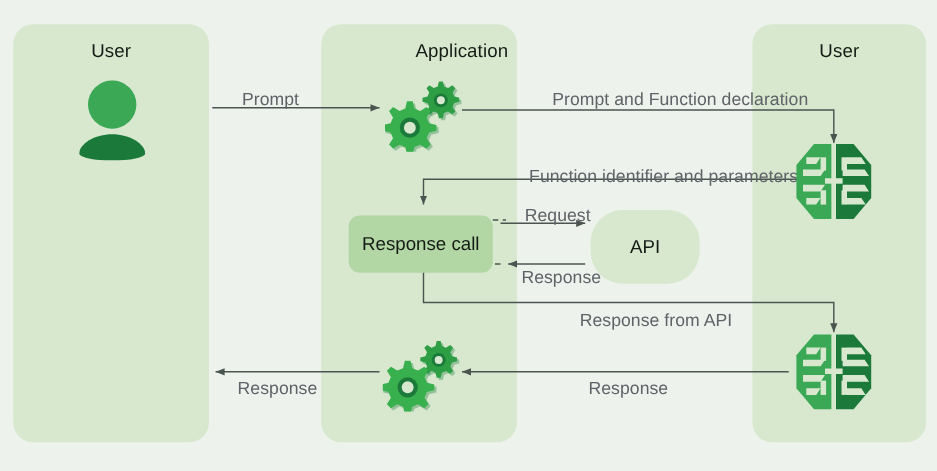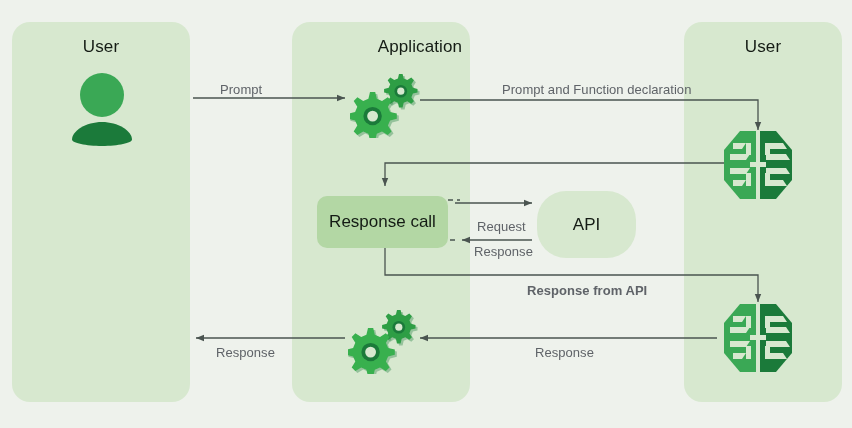--- a/index.html
+++ b/index.html
@@ -40,21 +40,21 @@
   }
   .box-fn {
     background: #b3d7a4;
   }
   .box-api {
     background: #d7e8cf;
     border-radius: 29px;
   }
   .edge-label {
     position: absolute;
-    font-size: 13px;
+    font-size: 16px;
     color: #5f6368;
     white-space: nowrap;
     letter-spacing: 0.05px;
   }
   svg.wires {
     position: absolute;
     left: 0;
     top: 0;
     width: 852px;
     height: 428px;
@@ -102,26 +102,27 @@
       <path d="M 717 338 L 420 338" marker-end="url(#arrow)"></path>
 
       <path d="M 345 338 L 196 338" marker-end="url(#arrow)"></path>
     </g>
   </svg>
 
   <div class="edge-label" style="left:220px; top:82px;">Prompt</div>
 
   <div class="edge-label" style="left:502px; top:82px;">Prompt and Function declaration</div>
 
-
-  <div class="edge-label" style="left:477px; top:188px;margin-top:31px;">Request</div>
+  <div class="edge-label" style="left:481px; top:152px;">Function identifier and parameters</div>
+
+  <div class="edge-label" style="left:477px; top:188px;">Request</div>
 
   <div class="edge-label" style="left:474px; top:244px;">Response</div>
 
-  <div class="edge-label" style="left:527px; top:283px;font-weight:bold;">Response from API</div>
+  <div class="edge-label" style="left:527px; top:283px;">Response from API</div>
 
   <div class="edge-label" style="left:535px; top:345px;">Response</div>
 
   <div class="edge-label" style="left:216px; top:345px;">Response</div>
 
   <div class="box box-fn" style="left:317px; top:196px; width:131px; height:52px;">Response call</div>
 
   <div class="box box-api" style="left:537px; top:191px; width:99px; height:67px;">API</div>
 
   <div class="icon-wrap" style="left:72px; top:73px; width:60px; height:73px;">

